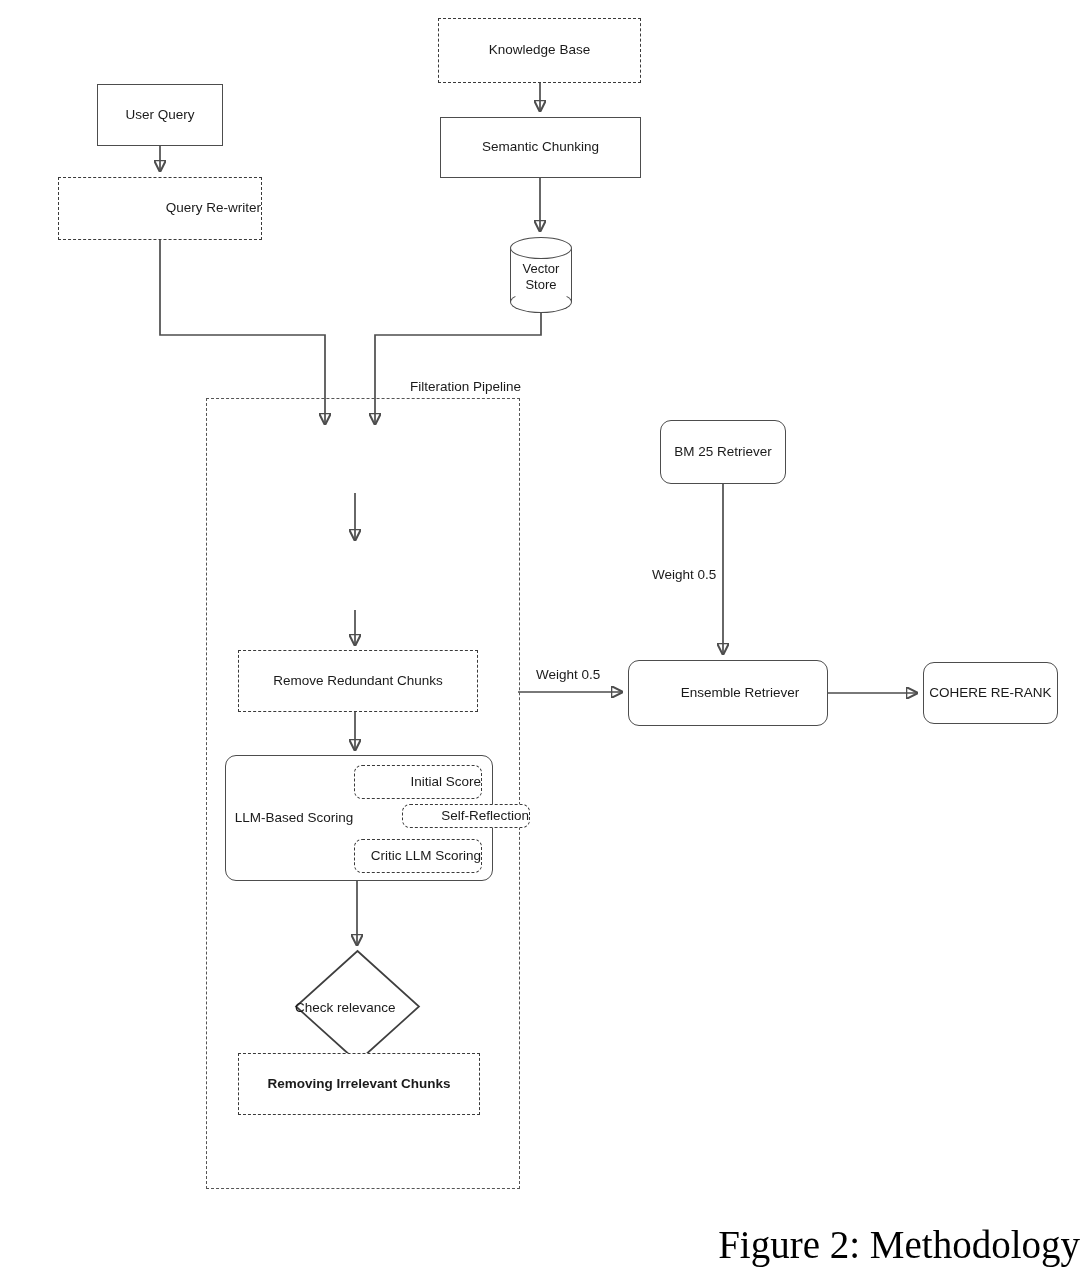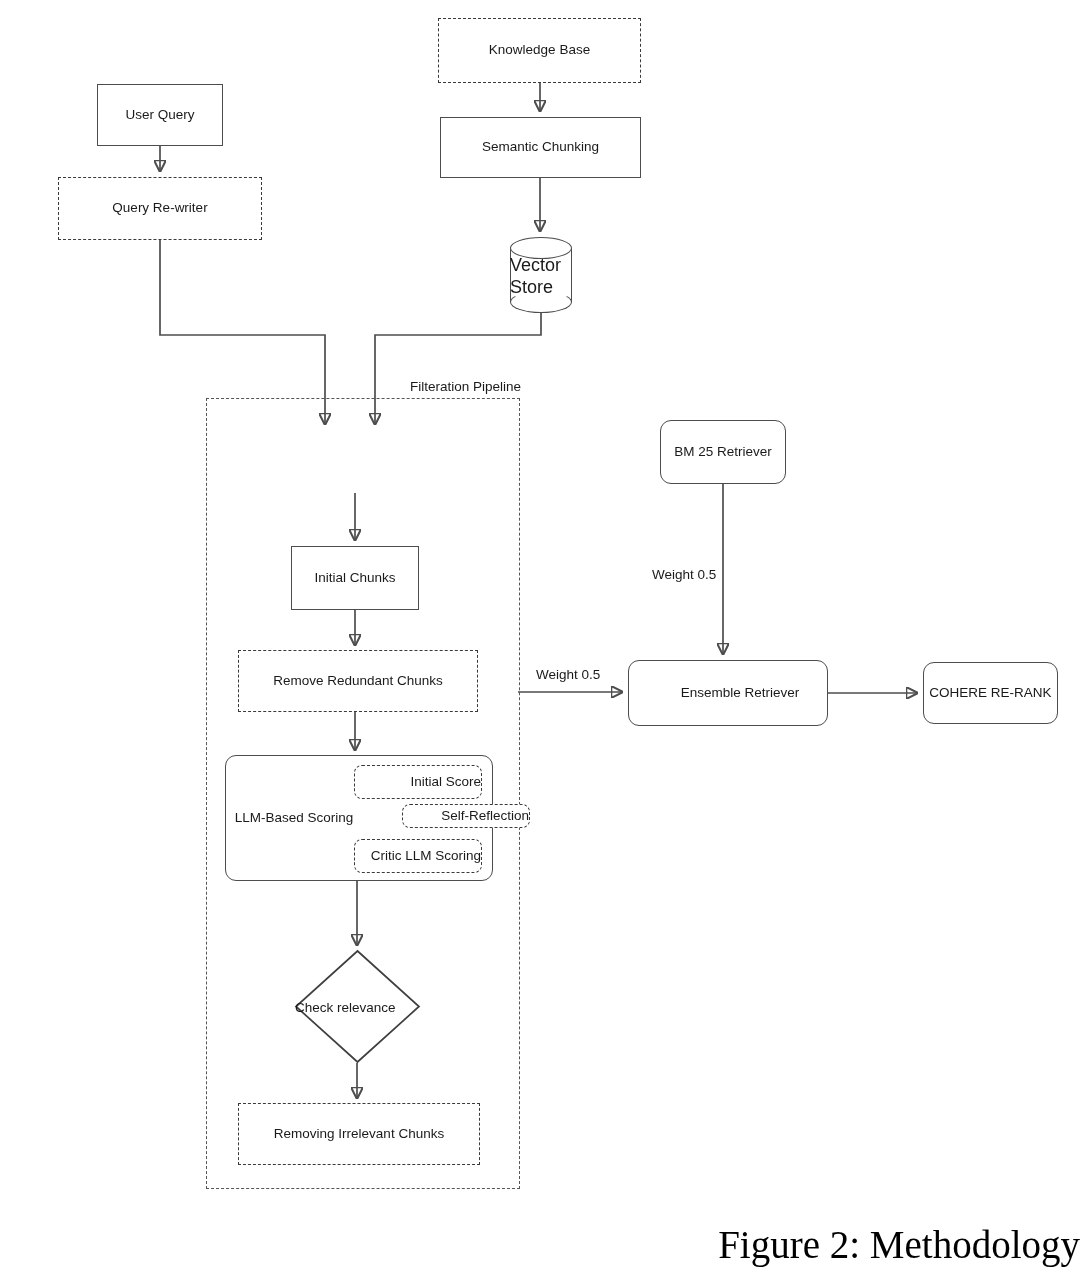--- a/index.html
+++ b/index.html
@@ -73,21 +73,22 @@
     background: #ffffff;
     box-sizing: border-box;
   }
   .cylinder .cyl-top { top: 0; }
   .cylinder .cyl-bottom { bottom: 0; border-top-color: transparent; }
   .cylinder .cyl-label {
     position: absolute;
     left: 0; right: 0;
     top: 50%;
     transform: translateY(-45%);
-    font-size: 18px;
+    text-align: center;
+    font-size: 13px;
     line-height: 1.22;
     color: #1a1a1a;
     z-index: 3;
   }
   
   .diamond-wrap {
     position: absolute;
   }
   .diamond-wrap svg { display: block; overflow: visible; }
   .diamond-label {
@@ -178,21 +179,21 @@
 
     <path d="M 723 484 L 723 654" marker-end="url(#arrow)"></path>
 
     <path d="M 828 693 L 917 693" marker-end="url(#arrow)"></path>
   </svg>
 
   <div class="node solid" style="left:97px; top:84px; width:126px; height:62px;">
     <span>User Query</span>
   </div>
 
-  <div class="node dashed" style="left:58px; top:177px; width:204px; height:63px;">
+  <div class="node dashed" style="left:58px; top:177px; width:204px; height:63px;justify-content:flex-end;">
     <span>Query Re-writer</span>
   </div>
 
   <div class="node dashed" style="left:438px; top:18px; width:203px; height:65px;">
     <span>Knowledge Base</span>
   </div>
 
   <div class="node solid" style="left:440px; top:117px; width:201px; height:61px;">
     <span>Semantic Chunking</span>
   </div>
@@ -204,23 +205,20 @@
     <div class="cyl-label">
       <div>Vector</div>
       <div>Store</div>
     </div>
   </div>
 
   <div class="dotted-container" style="position:absolute; left:206px; top:398px; width:312px; height:789px;"></div>
   <div class="flabel" style="left:410px; top:379px;">Filteration Pipeline</div>
 
 
-  <div class="node solid" style="left:291px; top:546px; width:128px; height:64px;">
-    <span>Initial Chunks</span>
-  </div>
 
   <div class="node dashed" style="left:238px; top:650px; width:240px; height:62px;">
     <span>Remove Redundant Chunks</span>
   </div>
 
   <div class="node solid round" style="left:225px; top:755px; width:268px; height:126px; display:block;">
     <div class="llm-title">LLM-Based Scoring</div>
 
     <div class="node dashed round-sm" style="left:128px; top:9px; width:128px; height:34px;">
       <span>Initial Score</span>
@@ -235,21 +233,21 @@
     </div>
   </div>
 
   <div class="diamond-wrap" style="left:295px; top:950px; width:125px; height:113px;">
     <svg width="125" height="113" viewBox="0 0 125 113" xmlns="http://www.w3.org/2000/svg">
       <polygon points="62.5,1 124,56.5 62.5,112 1,56.5" fill="#ffffff" stroke="#3f3f3f" stroke-width="1.7"></polygon>
     </svg>
     <div class="diamond-label">Check relevance</div>
   </div>
 
-  <div class="node dashed" style="left:238px; top:1103px; width:242px; height:62px;">
+  <div class="node dashed" style="left:238px; top:1053px; width:242px; height:62px;font-weight:bold;">
     <span>Removing Irrelevant Chunks</span>
   </div>
 
   <div class="node solid round" style="left:660px; top:420px; width:126px; height:64px;">
     <span>BM 25 Retriever</span>
   </div>
 
   <div class="flabel" style="left:652px; top:567px;">Weight 0.5</div>
 
   <div class="flabel" style="left:536px; top:667px;">Weight 0.5</div>

